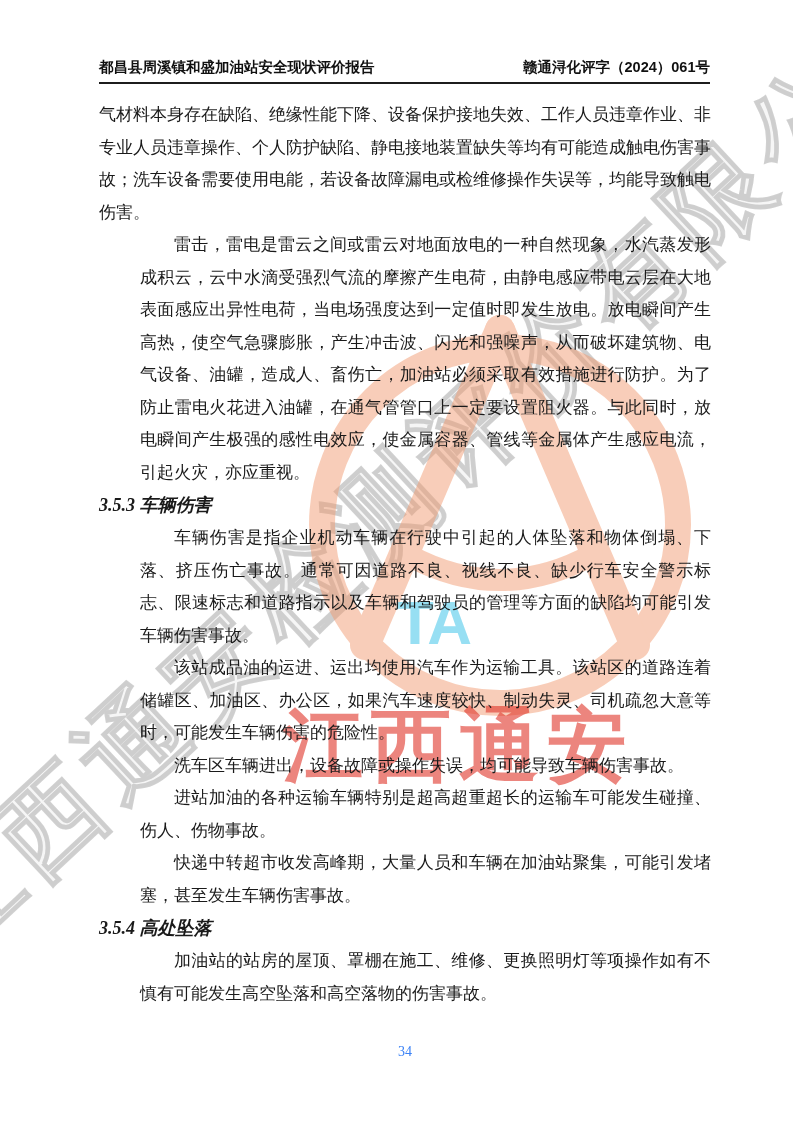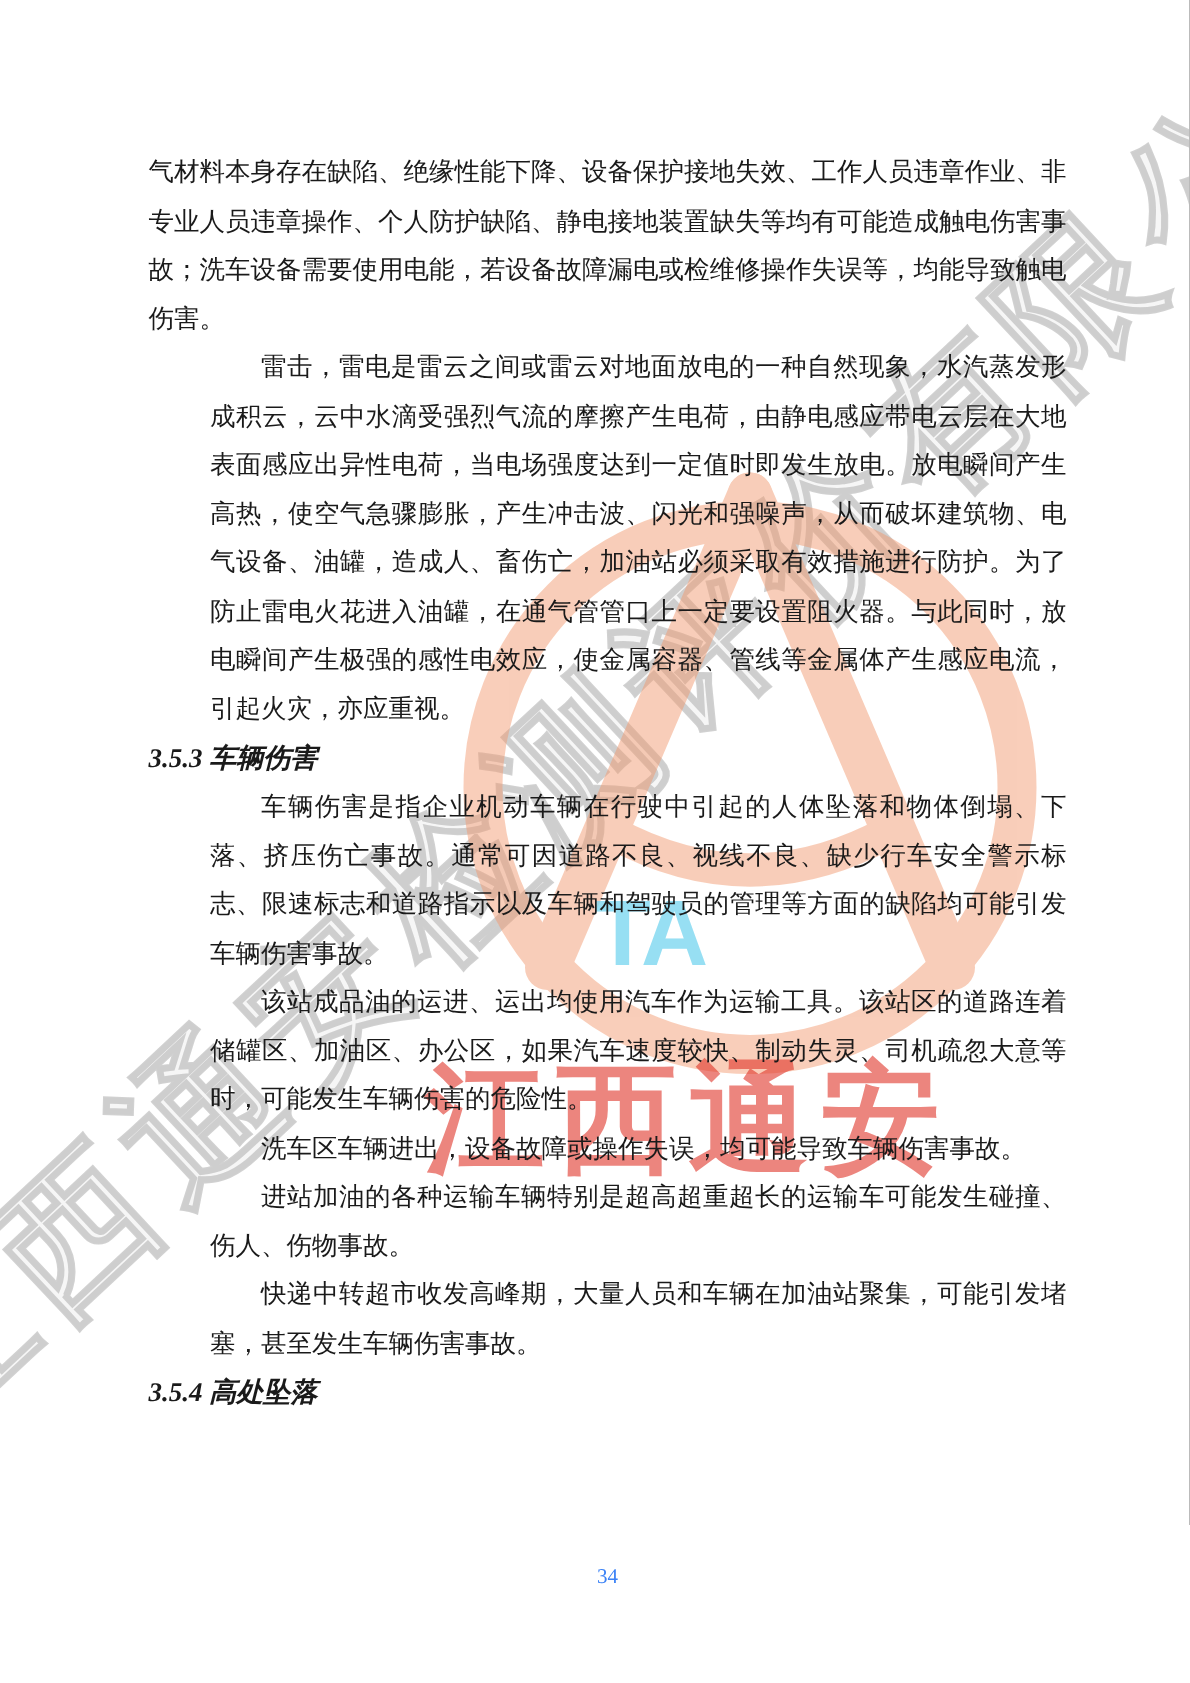--- a/index.html
+++ b/index.html
@@ -89,30 +89,35 @@
         <path d="M210 30 L345 345" stroke-width="30"></path>
         <path d="M118 255 Q 210 305 302 255" stroke-width="22"></path>
       </g>
     </svg>
 
     <div class="wm-monogram">TA</div>
 
     <div class="wm-brand">江西通安</div>
   </div>
 
+  <div class="header">
+    <span>都昌县周溪镇和盛加油站安全现状评价报告</span>
+    <span>赣通浔化评字（2024）061号</span>
+  </div>
 
   <div class="content">
     <p>气材料本身存在缺陷、绝缘性能下降、设备保护接地失效、工作人员违章作业、非专业人员违章操作、个人防护缺陷、静电接地装置缺失等均有可能造成触电伤害事故；洗车设备需要使用电能，若设备故障漏电或检维修操作失误等，均能导致触电伤害。</p>
     <p class="indent">雷击，雷电是雷云之间或雷云对地面放电的一种自然现象，水汽蒸发形成积云，云中水滴受强烈气流的摩擦产生电荷，由静电感应带电云层在大地表面感应出异性电荷，当电场强度达到一定值时即发生放电。放电瞬间产生高热，使空气急骤膨胀，产生冲击波、闪光和强噪声，从而破坏建筑物、电气设备、油罐，造成人、畜伤亡，加油站必须采取有效措施进行防护。为了防止雷电火花进入油罐，在通气管管口上一定要设置阻火器。与此同时，放电瞬间产生极强的感性电效应，使金属容器、管线等金属体产生感应电流，引起火灾，亦应重视。</p>
 
     <h3>3.5.3 车辆伤害</h3>
     <p class="indent">车辆伤害是指企业机动车辆在行驶中引起的人体坠落和物体倒塌、下落、挤压伤亡事故。通常可因道路不良、视线不良、缺少行车安全警示标志、限速标志和道路指示以及车辆和驾驶员的管理等方面的缺陷均可能引发车辆伤害事故。</p>
     <p class="indent">该站成品油的运进、运出均使用汽车作为运输工具。该站区的道路连着储罐区、加油区、办公区，如果汽车速度较快、制动失灵、司机疏忽大意等时，可能发生车辆伤害的危险性。</p>
     <p class="indent">洗车区车辆进出，设备故障或操作失误，均可能导致车辆伤害事故。</p>
     <p class="indent">进站加油的各种运输车辆特别是超高超重超长的运输车可能发生碰撞、伤人、伤物事故。</p>
     <p class="indent">快递中转超市收发高峰期，大量人员和车辆在加油站聚集，可能引发堵塞，甚至发生车辆伤害事故。</p>
 
     <h3>3.5.4 高处坠落</h3>
+    <p class="indent">加油站的站房的屋顶、罩棚在施工、维修、更换照明灯等项操作如有不慎有可能发生高空坠落和高空落物的伤害事故。</p>
   </div>
 
   <div class="footer">34</div>
 
 </div>
 
 </body></html>

